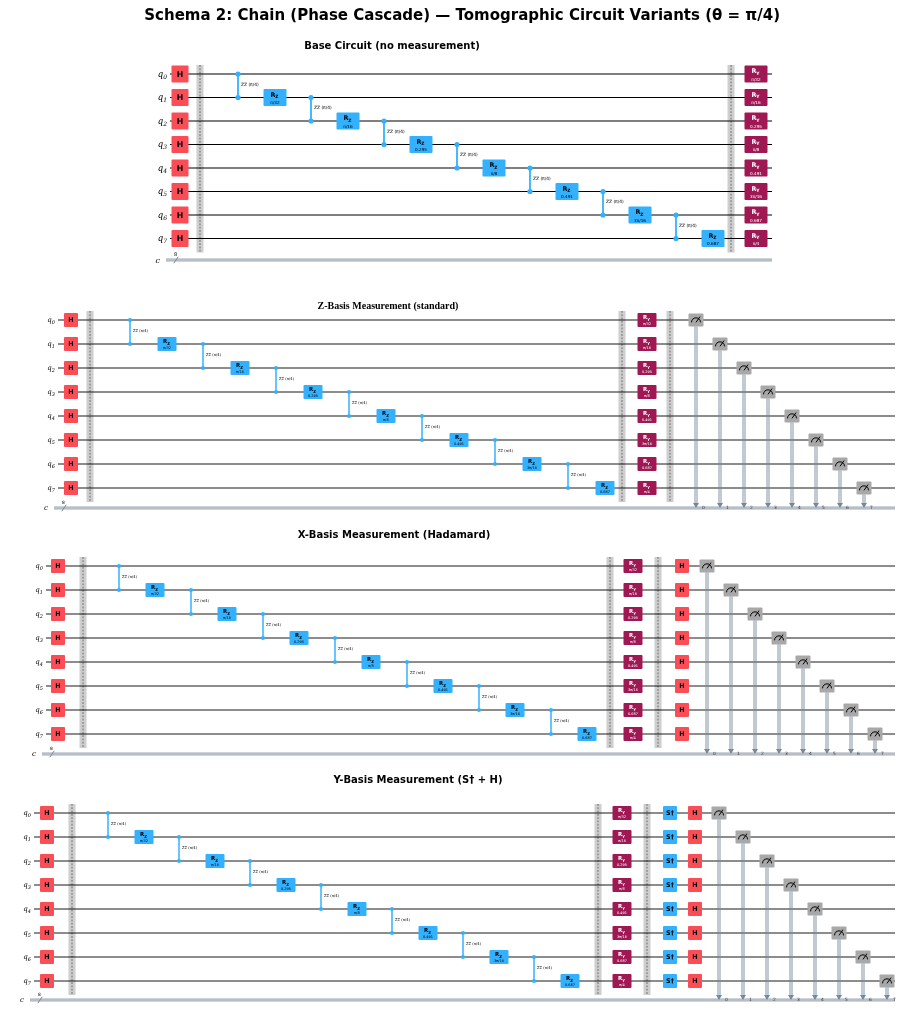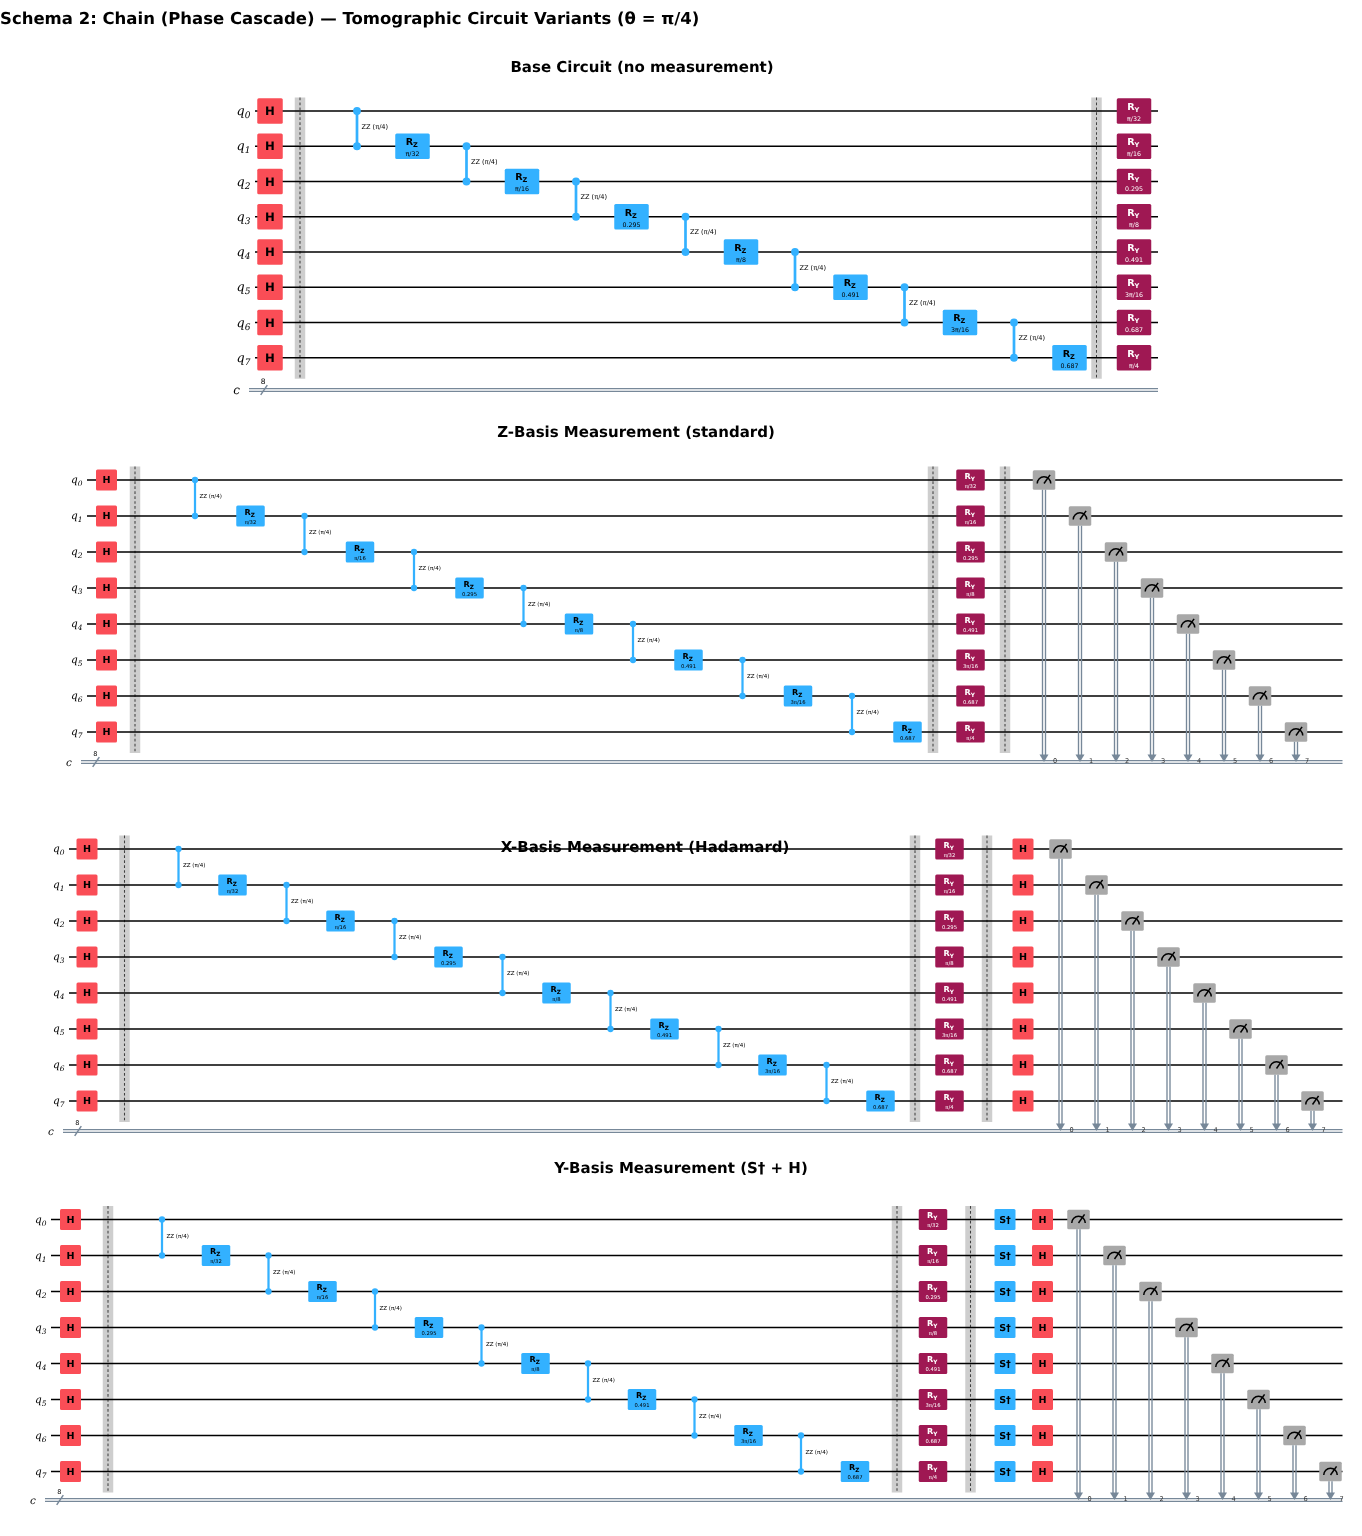--- a/index.html
+++ b/index.html
@@ -1,23 +1,23 @@
 <!DOCTYPE html>
 <html><head>
 <meta charset="utf-8">
 <style>
   html,body{margin:0;padding:0;background:#fff;}
   .figure{position:relative;width:908px;height:1024px;background:#fff;overflow:hidden;
           font-family:"DejaVu Sans",sans-serif;}
-  .main-title{position:absolute;top:6px;left:0;width:780px;text-align:left;
-              font-size:11px;font-weight:bold;color:#000;}
-  .sub-title{position:absolute;text-align:center;font-size:10px;font-weight:bold;color:#000;padding-left:36px;}
+  .main-title{position:absolute;top:6px;left:0;width:780px;text-align:right;
+              font-size:15px;font-weight:bold;color:#000;}
+  .sub-title{position:absolute;text-align:center;font-size:10px;font-weight:bold;color:#000;}
   .t1{top:40px;left:0;width:784px;}
-  .t2{top:283px;left:0;width:776px;}
-  .t3{top:560px;left:0;width:788px;}
+  .t2{top:300px;left:0;width:776px;font-family:Liberation Serif, serif;}
+  .t3{top:529px;left:0;width:788px;}
   .t4{top:774px;left:0;width:836px;}
   svg.circ{position:absolute;left:0;}
 </style>
 </head>
 <body>
 
 <div class="figure">
   <div class="main-title">Schema 2: Chain (Phase Cascade) — Tomographic Circuit Variants (θ = π/4)</div>
   <div class="sub-title t1">Base Circuit (no measurement)</div>
   <div class="sub-title t2">Z-Basis Measurement (standard)</div>

